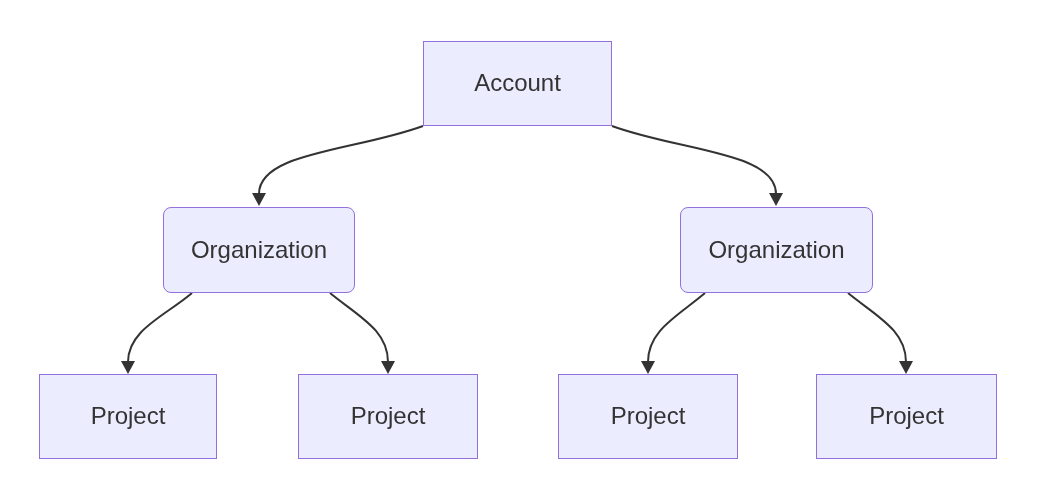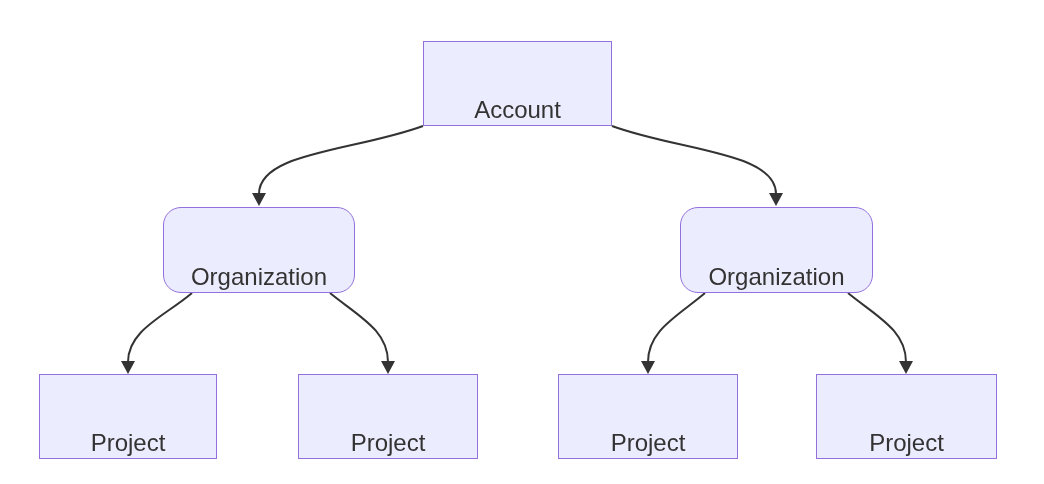--- a/index.html
+++ b/index.html
@@ -29,25 +29,25 @@
   .arrowhead {
     stroke: none;
     fill: #333333;
   }
   .node {
     position: absolute;
     box-sizing: border-box;
     background: #ECECFF;
     border: 1.5px solid #9370DB;
     display: flex;
-    align-items: flex-end;
+    align-items: center;
     justify-content: center;
   }
   .node.rounded {
-    border-radius: 18px;
+    border-radius: 8px;
   }
   .node .label {
     color: #333333;
     font-size: 24px;
     line-height: 1.2;
     white-space: nowrap;
   }
 </style>
 </head>
 <body>

